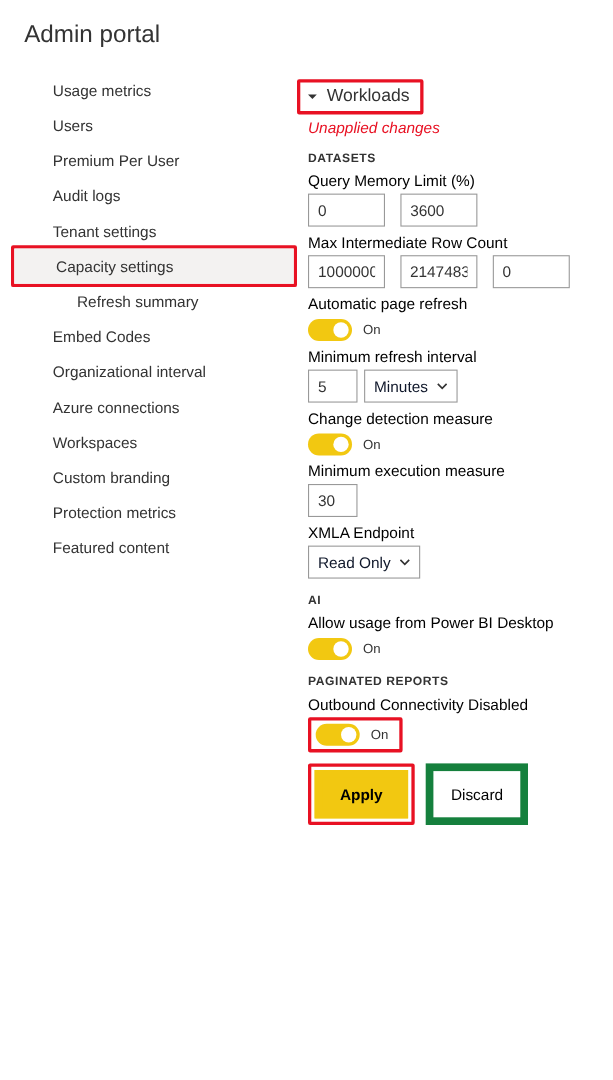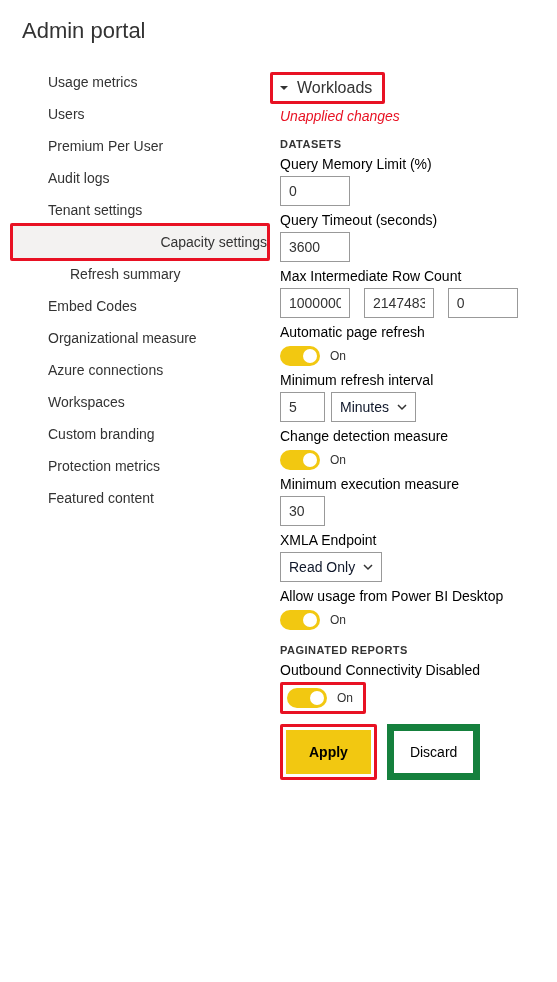--- a/index.html
+++ b/index.html
@@ -33,21 +33,20 @@
   }
   .nav-item.sub {
     padding-left: 70px;
   }
   .highlight-red {
     border: 3px solid #e81123;
     border-radius: 2px;
   }
   .highlight-red.nav-wrap {
     margin: -3px 0 -3px 10px;
-    text-align: right;
   }
   .content {
     padding-top: 6px;
   }
   .workloads-header {
     display: flex;
     align-items: center;
     gap: 8px;
     padding: 4px 10px 4px 6px;
   }
@@ -175,21 +174,21 @@
     <div class="nav-item">Usage metrics</div>
     <div class="nav-item">Users</div>
     <div class="nav-item">Premium Per User</div>
     <div class="nav-item">Audit logs</div>
     <div class="nav-item">Tenant settings</div>
     <div class="highlight-red nav-wrap">
       <div class="nav-item selected" style="padding-left:38px">Capacity settings</div>
     </div>
     <div class="nav-item sub">Refresh summary</div>
     <div class="nav-item">Embed Codes</div>
-    <div class="nav-item">Organizational measure</div>
+    <div class="nav-item">Organizational interval</div>
     <div class="nav-item">Azure connections</div>
     <div class="nav-item">Workspaces</div>
     <div class="nav-item">Custom branding</div>
     <div class="nav-item">Protection metrics</div>
     <div class="nav-item">Featured content</div>
   </div>
 
   <div class="content">
     <div class="highlight-red workloads-wrap">
       <div class="workloads-header">
@@ -201,21 +200,20 @@
         <span class="workloads-title">Workloads</span>
       </div>
     </div>
     <div class="unapplied">Unapplied changes</div>
 
     <div class="section-label">DATASETS</div>
 
     <div class="field-label">Query Memory Limit (%)</div>
     <input class="text-input" value="0" style="">
 
-    <div class="field-label">Query Timeout (seconds)</div>
     <input class="text-input" value="3600" style="">
 
     <div class="field-label">Max Intermediate Row Count</div>
     <input class="text-input" value="1000000" style="">
 
     <input class="text-input" value="21474836" style="">
 
     <input class="text-input" value="0" style="">
 
     <div class="field-label">Automatic page refresh</div>
@@ -255,20 +253,21 @@
     <div class="field-label">XMLA Endpoint</div>
     <div class="select wide">
       <span>Read Only</span>
       <span class="chev">
           <svg width="10" height="10" viewBox="0 0 10 10">
             <path d="M1 3 L5 7 L9 3" stroke="#333" stroke-width="1.5" fill="none"></path>
           </svg>
         </span>
     </div>
 
+    <div class="section-label">AI</div>
     <div class="field-label">Allow usage from Power BI Desktop</div>
     <div class="toggle-row">
       <div class="toggle">
           <div class="knob"></div>
         </div>
       <span class="toggle-label">On</span>
     </div>
 
     <div class="section-label">PAGINATED REPORTS</div>
     <div class="field-label">Outbound Connectivity Disabled</div>

